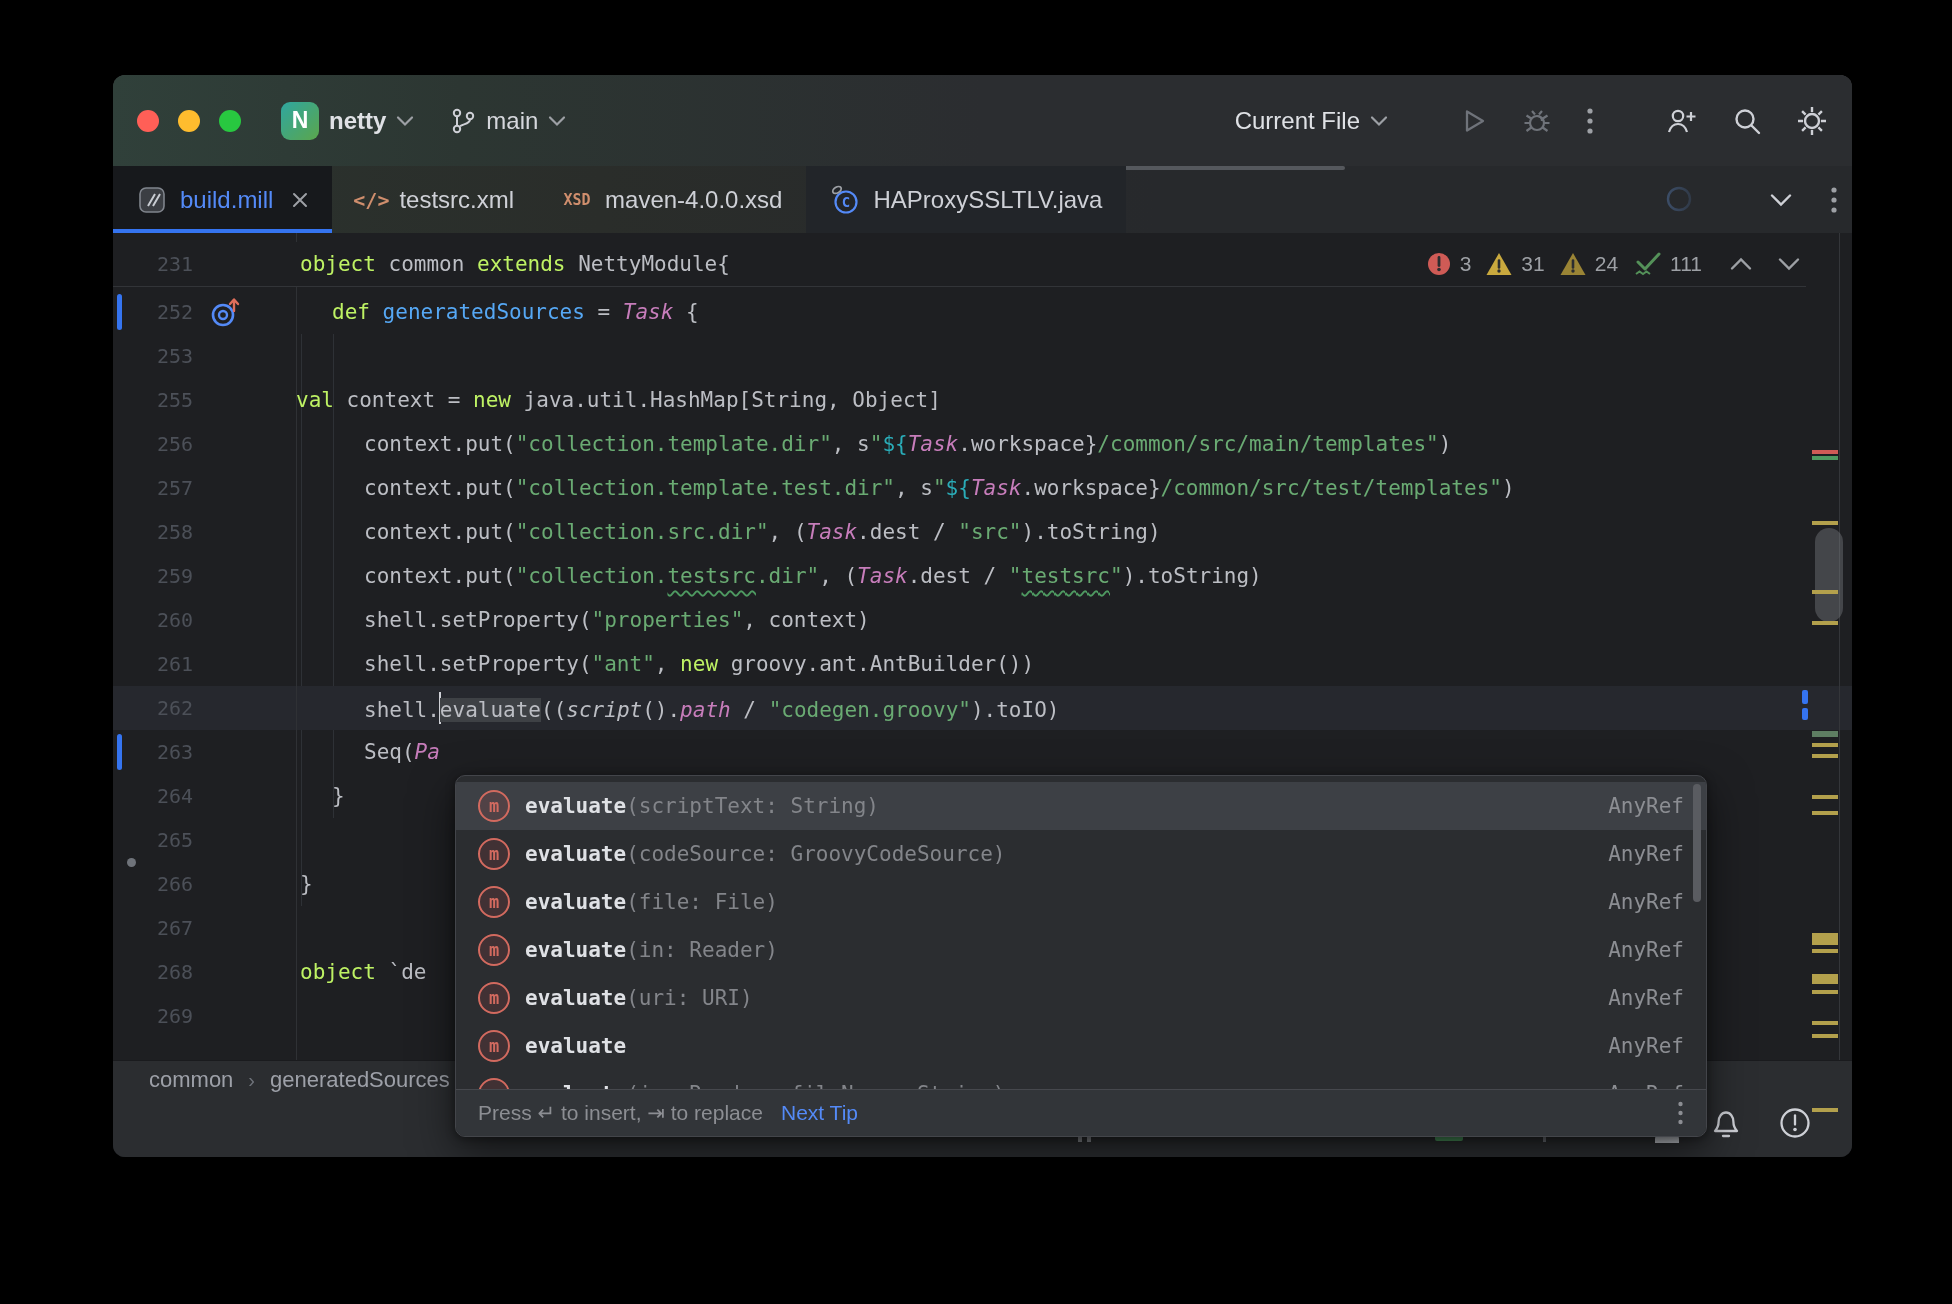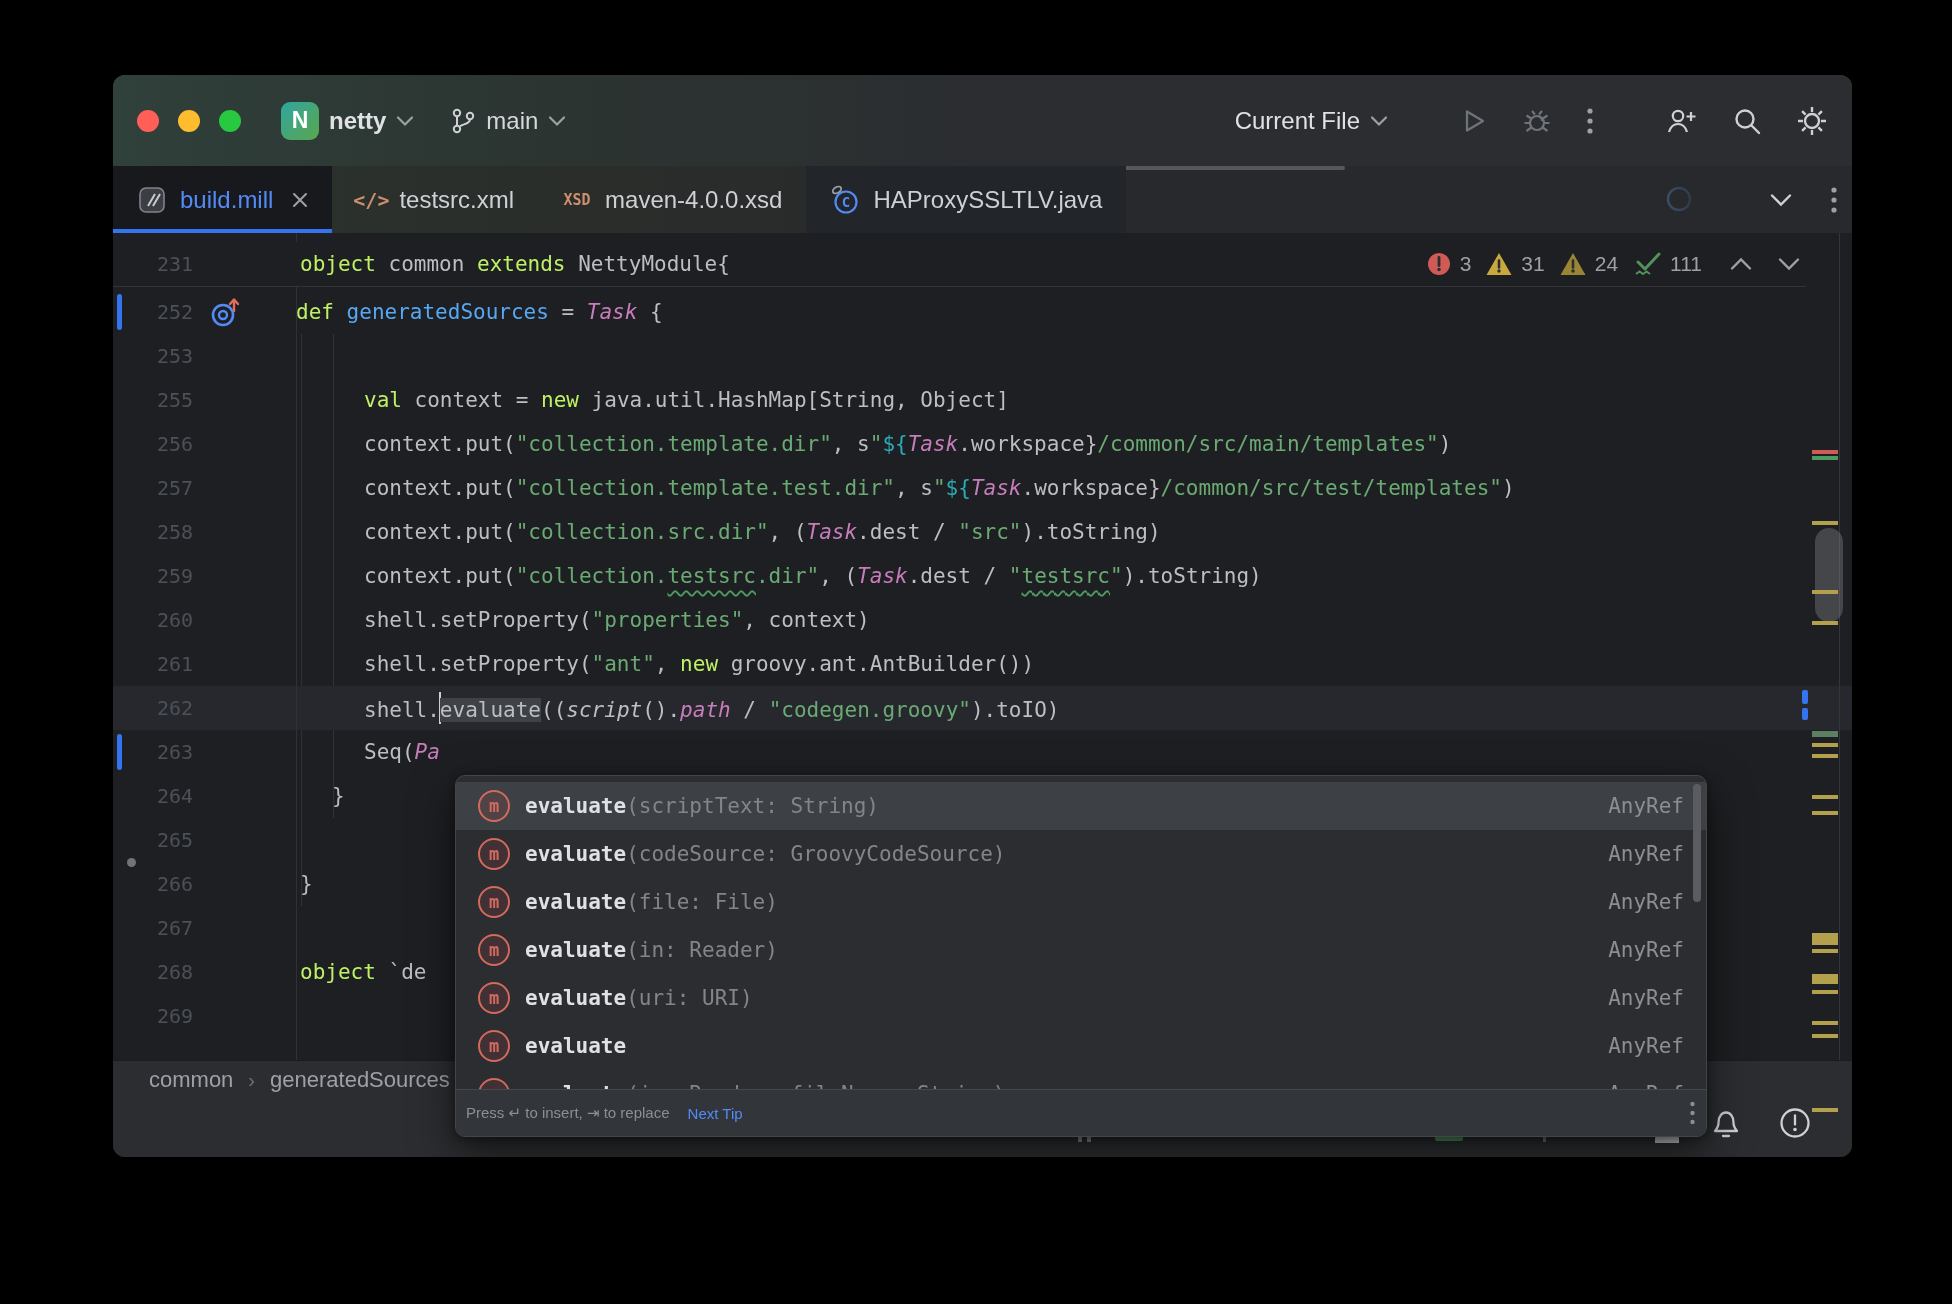--- a/index.html
+++ b/index.html
@@ -94,21 +94,21 @@
   .pop-item{height:48px;display:flex;align-items:center;padding:0 22px;
             font-family:"DejaVu Sans Mono",monospace;font-size:21px;}
   .pop-item.sel{background:#3D4045;}
   .m-ic{width:28px;height:28px;border-radius:50%;border:2px solid #D26A5F;background:rgba(203,81,75,.14);
         color:#D26A5F;font-size:17px;font-weight:bold;display:flex;align-items:center;justify-content:center;
         margin-right:15px;flex:none;font-family:"DejaVu Sans Mono",monospace;}
   .pop-item .name{color:#DFE1E5;font-weight:bold;}
   .pop-item .params{color:#83858A;}
   .pop-item .rtype{margin-left:auto;color:#8C8E93;}
   .pop-footer{position:absolute;left:0;right:0;bottom:0;height:46px;background:#323539;border-top:1px solid #46484D;
-              display:flex;align-items:center;padding:0 10px;font-size:15px;color:#8C8E93;}
+              display:flex;align-items:center;padding:0 22px;font-size:21px;color:#8C8E93;}
   .pop-footer .next-tip{color:#548AF7;margin-left:18px;}
   .pop-footer .kebab{margin-left:auto;color:#8C8E93;}
 </style>
 </head>
 <body>
 
 <div class="window">
 
   <div class="titlebar">
     <div class="traffic">
@@ -267,30 +267,30 @@
         <div class="erow">
           <span class="chg"></span>
           <span class="num">252</span>
           <span class="gslot">
             <span class="gicon"><svg width="36" height="36" viewBox="0 0 36 36">
                 <circle cx="16" cy="20" r="10" fill="none" stroke="#548AF7" stroke-width="2.6"></circle>
                 <circle cx="16" cy="20" r="4" fill="none" stroke="#548AF7" stroke-width="2.4"></circle>
                 <path d="M27 16V5M23 9l4-4.5L31 9" fill="none" stroke="#DF6E5B" stroke-width="2.4" stroke-linecap="round" stroke-linejoin="round"></path>
               </svg></span>
           </span>
-          <span class="code" style=""><span class="tk-kw">def</span><span class="tk-pl"> </span><span class="tk-fn">generatedSources</span><span class="tk-pl"> = </span><span class="tk-ty">Task</span><span class="tk-pl"> {</span></span>
+          <span class="code" style="padding-left: 36px;"><span class="tk-kw">def</span><span class="tk-pl"> </span><span class="tk-fn">generatedSources</span><span class="tk-pl"> = </span><span class="tk-ty">Task</span><span class="tk-pl"> {</span></span>
         </div>
         <div class="erow">
           <span class="num">253</span>
           <span class="gslot"></span>
         </div>
         <div class="erow">
           <span class="num">255</span>
           <span class="gslot"></span>
-          <span class="code" style="padding-left: 68px;"><span class="tk-kw">val</span><span class="tk-pl"> context = </span><span class="tk-kw">new</span><span class="tk-pl"> java.util.HashMap[String, Object]</span></span>
+          <span class="code" style=""><span class="tk-kw">val</span><span class="tk-pl"> context = </span><span class="tk-kw">new</span><span class="tk-pl"> java.util.HashMap[String, Object]</span></span>
         </div>
         <div class="erow">
           <span class="num">256</span>
           <span class="gslot"></span>
           <span class="code" style="padding-left: 68px;"><span class="tk-pl">context.put(</span><span class="tk-st">"collection.template.dir"</span><span class="tk-pl">, s</span><span class="tk-st">"</span><span class="tk-in">${</span><span class="tk-ty">Task</span><span class="tk-pl">.workspace}</span><span class="tk-st">/common/src/main/templates"</span><span class="tk-pl">)</span></span>
         </div>
         <div class="erow">
           <span class="num">257</span>
           <span class="gslot"></span>
           <span class="code" style="padding-left: 68px;"><span class="tk-pl">context.put(</span><span class="tk-st">"collection.template.test.dir"</span><span class="tk-pl">, s</span><span class="tk-st">"</span><span class="tk-in">${</span><span class="tk-ty">Task</span><span class="tk-pl">.workspace}</span><span class="tk-st">/common/src/test/templates"</span><span class="tk-pl">)</span></span>

